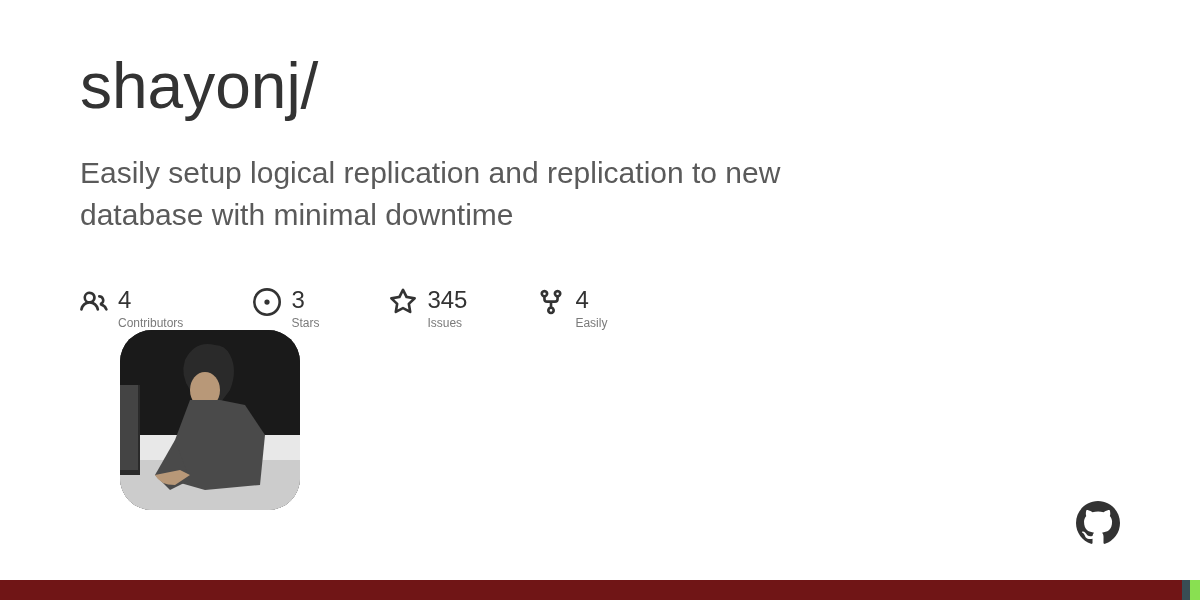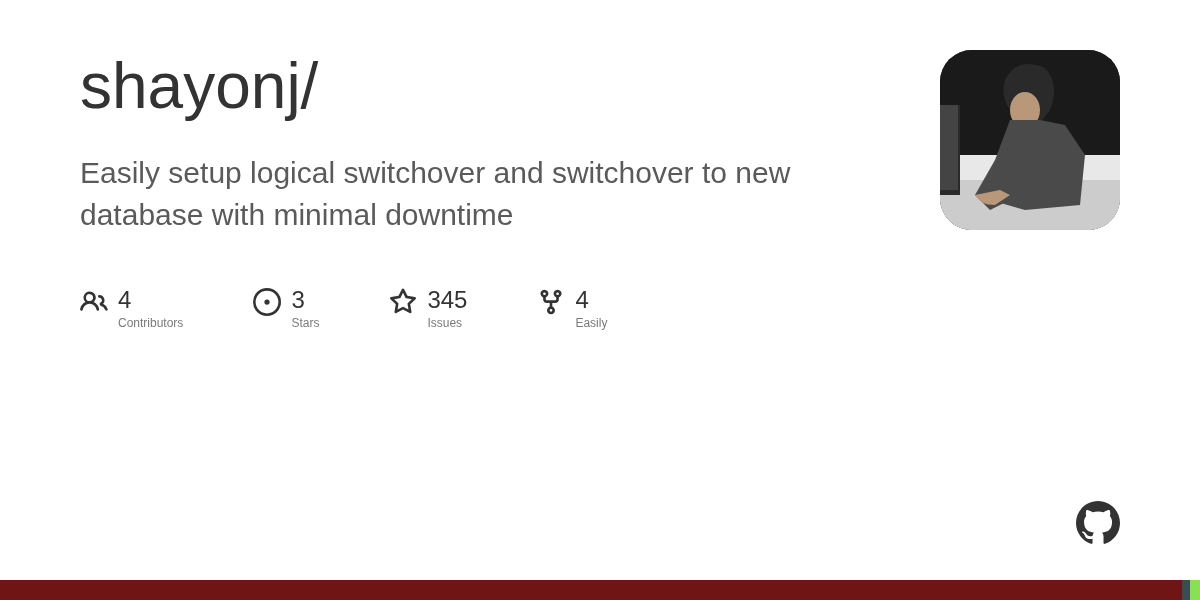--- a/index.html
+++ b/index.html
@@ -8,20 +8,21 @@
   height: 600px;
   font-family: -apple-system, BlinkMacSystemFont, "Segoe UI", Helvetica, Arial, sans-serif;
   background: #ffffff;
   position: relative;
   overflow: hidden;
 }
 .container {
   padding: 50px 80px 0 80px;
   display: flex;
   justify-content: space-between;
+  flex-direction: column;
 }
 .left-content {
   flex: 1;
   max-width: 800px;
 }
 .title {
   font-size: 64px;
   font-weight: 600;
   line-height: 1.15;
   color: #333333;
@@ -113,21 +114,21 @@
 }
 </style>
 </head>
 <body>
 
 <div class="container">
   <div class="left-content">
     <h1 class="title">
       <span class="owner"><span>shayonj</span>/</span><br>
     </h1>
-    <p class="description">Easily setup logical switchover and switchover to new database with minimal downtime</p>
+    <p class="description">Easily setup logical replication and replication to new database with minimal downtime</p>
 
     <div class="stats">
       <div class="stat-item">
         <span class="stat-icon">
           <svg viewBox="0 0 16 16">
               <path d="M2 5.5a3.5 3.5 0 1 1 5.898 2.549 5.508 5.508 0 0 1 3.034 4.084.75.75 0 1 1-1.482.235 4 4 0 0 0-7.9 0 .75.75 0 0 1-1.482-.236A5.507 5.507 0 0 1 3.102 8.05 3.493 3.493 0 0 1 2 5.5ZM11 4a3.001 3.001 0 0 1 2.22 5.018 5.01 5.01 0 0 1 2.56 3.012.749.749 0 0 1-.885.954.752.752 0 0 1-.549-.514 3.507 3.507 0 0 0-2.522-2.372.75.75 0 0 1-.574-.73v-.352a.75.75 0 0 1 .416-.672A1.5 1.5 0 0 0 11 5.5.75.75 0 0 1 11 4Zm-5.5-.5a2 2 0 1 0-.001 3.999A2 2 0 0 0 5.5 3.5Z"></path>
             </svg>
         </span>
         <div class="stat-text">
           <span class="stat-count">4</span>

